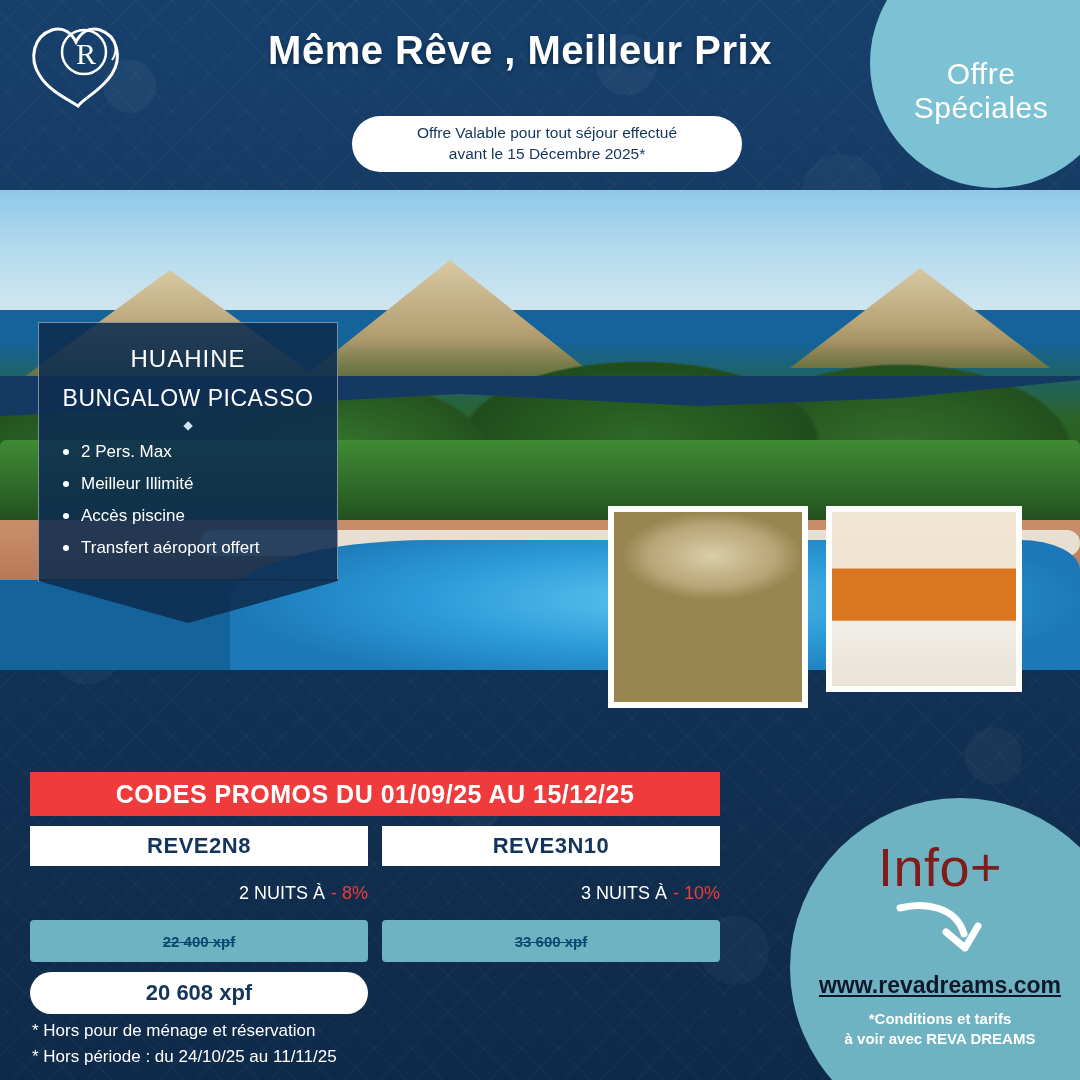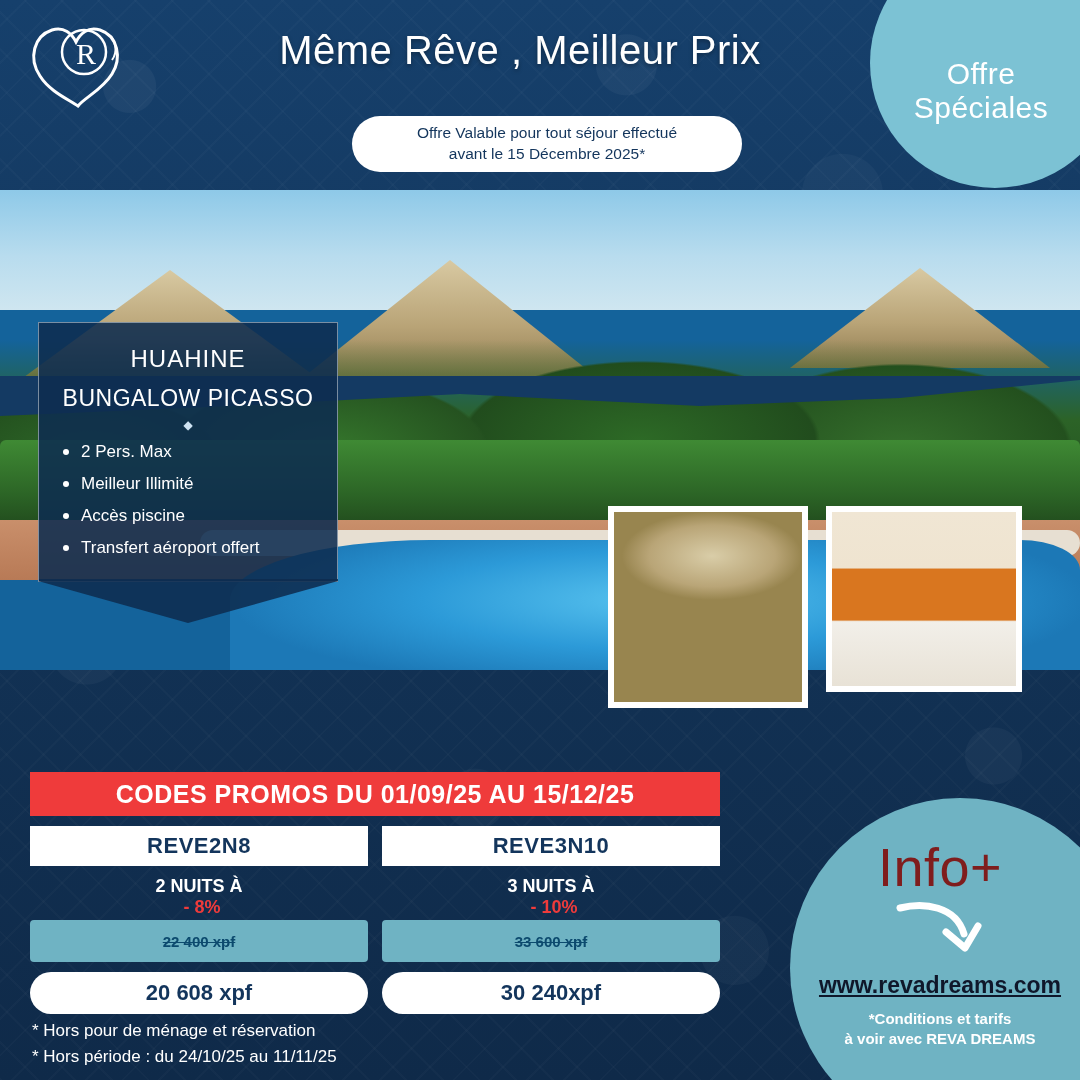--- a/index.html
+++ b/index.html
@@ -37,21 +37,21 @@
 
   #logo {
     position: absolute; left: 22px; top: 14px; width: 110px; height: 95px;
   }
   #logo svg { width: 110px; height: 95px; display: block; }
 
   #main-title {
     position: absolute; left: 180px; top: 28px; width: 680px;
     text-align: center;
     color: #ffffff;
-    font-size: 40px; font-weight: normal;
+    font-size: 40px; font-weight: bold;
     letter-spacing: 0.5px;
     text-shadow: 0 2px 4px rgba(0,0,0,0.35);
   }
 
   #validity-pill {
     position: absolute; left: 352px; top: 116px;
     width: 390px; height: 56px;
     background: #ffffff; border-radius: 28px;
     display: flex; flex-direction: column; align-items: center; justify-content: center;
     color: #13355c; font-size: 15.5px; line-height: 1.35; text-align: center;
@@ -181,22 +181,22 @@
     font-size: 25px; font-weight: bold; letter-spacing: 0.5px;
   }
   .promo-row { display: flex; gap: 14px; margin-top: 10px; }
   .code-cell {
     width: 338px; height: 40px; background: #ffffff; color: #13355c;
     display: flex; align-items: center; justify-content: center;
     font-size: 22px; font-weight: bold; letter-spacing: 0.5px;
   }
   .nights-cell {
     width: 338px; height: 34px; color: #ffffff;
-    display: flex; align-items: center; justify-content: space-between;
-    font-size: 18px; font-weight: bold; flex-direction: column;
+    display: flex; align-items: center; justify-content: flex-end;
+    font-size: 18px; font-weight: normal;
   }
   .nights-cell .disc { color: #ef3b3b; margin-left: 6px; }
   .old-price-cell {
     width: 338px; height: 42px; background: #6fb3c3; color: #0c4a6e;
     display: flex; align-items: center; justify-content: center;
     font-size: 15px; font-weight: bold; border-radius: 4px;
   }
   .old-price-cell span { text-decoration: line-through; }
   .new-price-cell {
     width: 338px; height: 42px; background: #ffffff; color: #13355c;
@@ -332,21 +332,20 @@
       <div class="old-price-cell">
         <span>22 400 xpf</span>
       </div>
       <div class="old-price-cell">
         <span>33 600 xpf</span>
       </div>
     </div>
 
     <div class="promo-row">
       <div class="new-price-cell">20 608 xpf</div>
-      <div class="new-price-cell">30 240xpf</div>
     </div>
   </div>
 
   <div id="footnotes">
     <div>* Hors pour de ménage et réservation</div>
     <div>* Hors période : du 24/10/25 au 11/11/25</div>
   </div>
 
   <div id="info-plus">
     <div id="info-plus-title">Info+</div>

